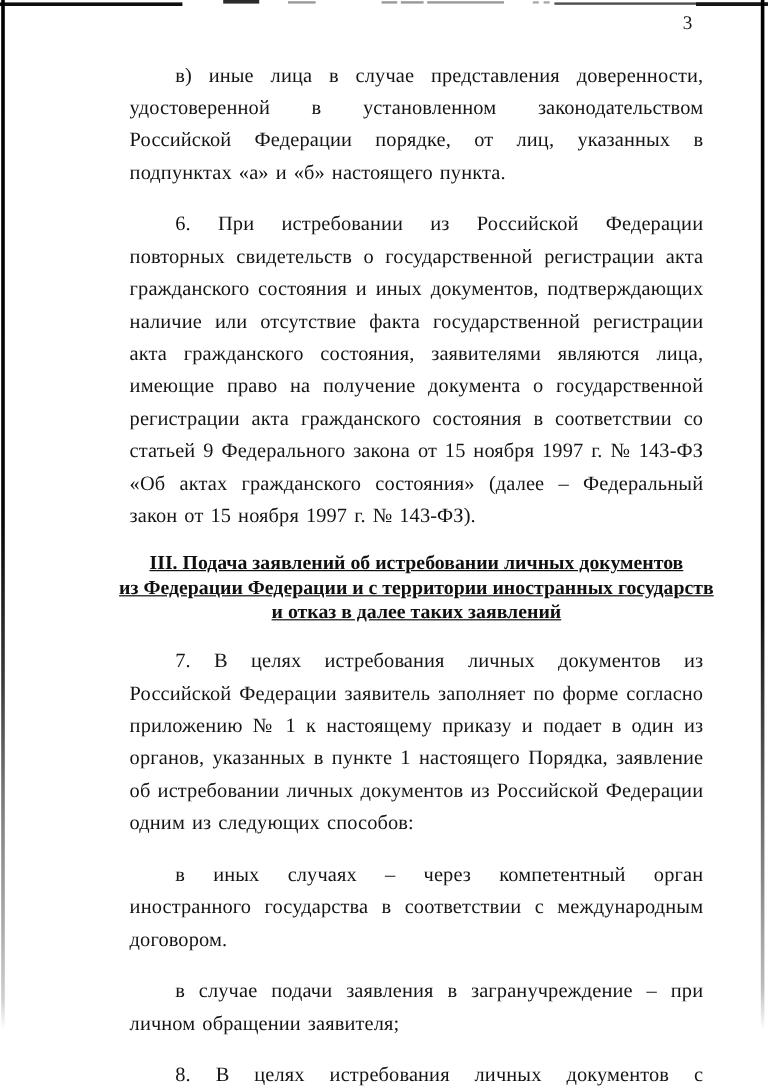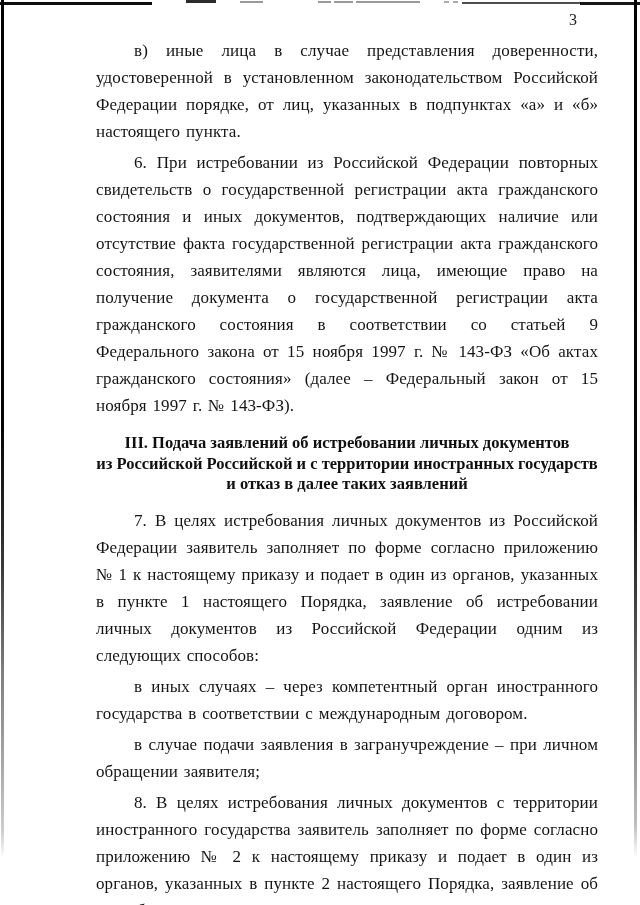--- a/index.html
+++ b/index.html
@@ -53,38 +53,38 @@
     font-size: 16px;
     color: #1b1b1b;
   }
 
   .content {
     position: absolute;
     left: 92px; top: 33px;
     width: 510px;
   }
   .par {
-    margin: 4px;
+    margin: 16px;
     font-size: 17px;
     line-height: 27px;
     text-indent: 38px;
     text-align: justify;
     text-align-last: left;
     word-spacing: 1.5px;
     letter-spacing: 0.1px;
   }
   .section-heading {
     margin: 14px 0 12px 0;
     font-weight: bold;
     font-size: 16.5px;
     line-height: 20.5px;
     text-align: center;
     color: #101010;
   }
-  .section-heading div { white-space: nowrap; }
+  .section-heading div { white-space: nowrap; text-decoration: underline; }
 </style>
 </head>
 <body>
 
 <div class="page">
 
   <div class="border-top">
     <div class="seg ts1"></div>
     <div class="seg ts2"></div>
     <div class="seg ts3"></div>
@@ -102,21 +102,21 @@
   <div class="page-number">3</div>
 
   <div class="content">
 
     <p class="par">в) иные лица в случае представления доверенности, удостоверенной в установленном законодательством Российской Федерации порядке, от лиц, указанных в подпунктах «а» и «б» настоящего пункта.</p>
 
     <p class="par">6. При истребовании из Российской Федерации повторных свидетельств о государственной регистрации акта гражданского состояния и иных документов, подтверждающих наличие или отсутствие факта государственной регистрации акта гражданского состояния, заявителями являются лица, имеющие право на получение документа о государственной регистрации акта гражданского состояния в соответствии со статьей 9 Федерального закона от 15 ноября 1997 г. № 143-ФЗ «Об актах гражданского состояния» (далее – Федеральный закон от 15 ноября 1997 г. № 143-ФЗ).</p>
 
     <div class="section-heading">
       <div>III.  Подача заявлений об истребовании личных документов</div>
-      <div>из Российской Российской и с территории иностранных государств</div>
+      <div>из Федерации Федерации и с территории иностранных государств</div>
       <div>и отказ в далее таких заявлений</div>
     </div>
 
     <p class="par">7. В целях истребования личных документов из Российской Федерации заявитель заполняет по форме согласно приложению № 1 к настоящему приказу и подает в один из органов, указанных в пункте 1 настоящего Порядка, заявление об истребовании личных документов из Российской Федерации одним из следующих способов:</p>
 
     <p class="par">в иных случаях – через компетентный орган иностранного государства в соответствии с международным договором.</p>
 
     <p class="par">в случае подачи заявления в загранучреждение – при личном обращении заявителя;</p>
 
     <p class="par">8. В целях истребования личных документов с территории иностранного государства заявитель заполняет по форме согласно приложению № 2 к настоящему приказу и подает в один из органов, указанных в пункте 2 настоящего Порядка, заявление об истребовании личного документа с территории иностранного государства одним из следующих способов:</p>

